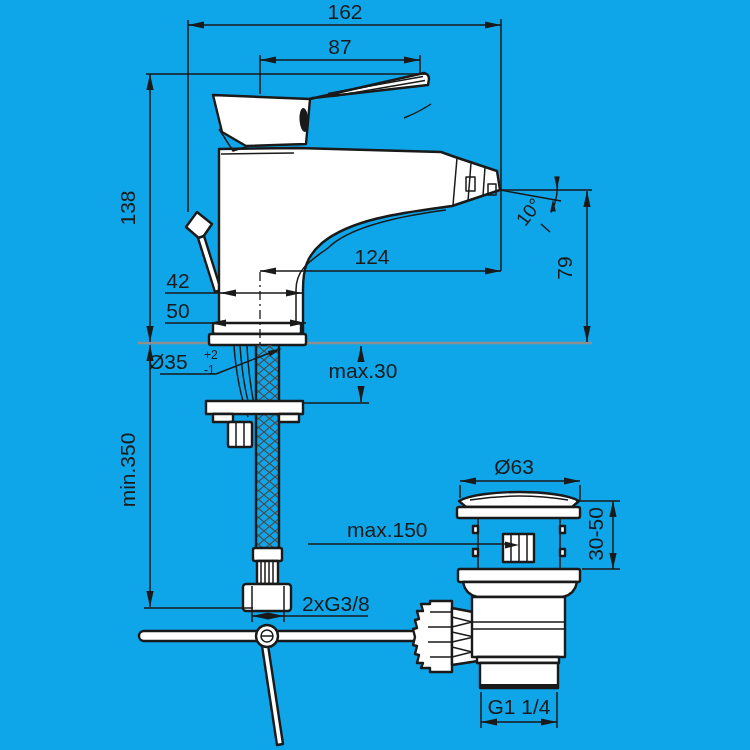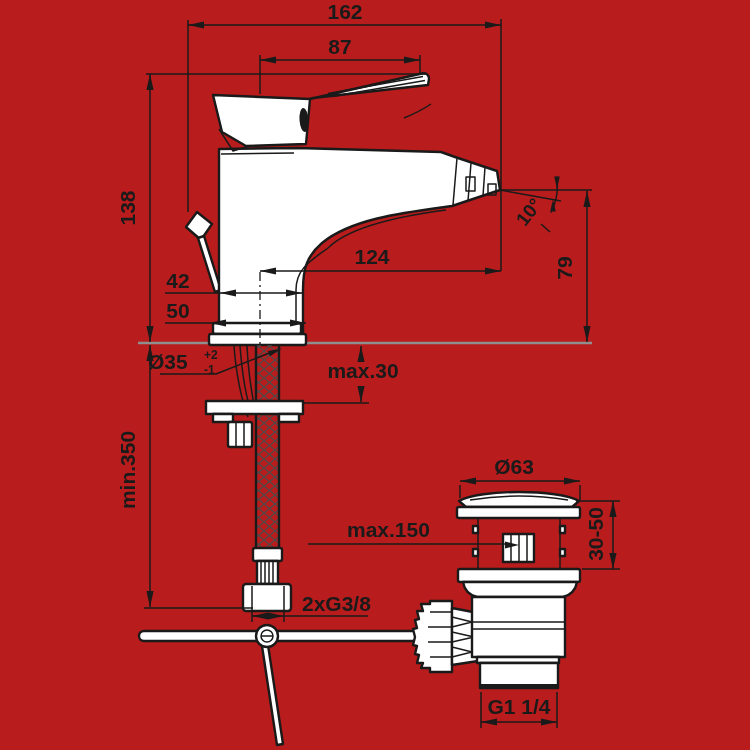--- a/index.html
+++ b/index.html
@@ -1,16 +1,16 @@
 <!DOCTYPE html>
 <html><head>
 <meta charset="utf-8">
 <style>
   html,body{margin:0;padding:0;background:#fff;}
-  .stage{width:750px;height:750px;position:relative;background:#b91c1c;font-weight:bold;}
+  .stage{width:750px;height:750px;position:relative;background:#0ea5e9;}
   svg{display:block;}
   .obj{fill:#ffffff;stroke:#1a1a1a;stroke-width:2.4;stroke-linejoin:round;}
   .obj-thin{fill:none;stroke:#1a1a1a;stroke-width:1.5;stroke-linejoin:round;}
   .obj-fill{fill:#1a1a1a;stroke:none;}
   .dim{stroke:#1a1a1a;stroke-width:1.5;fill:none;}
   .deck{stroke:#8f8f8f;stroke-width:2.4;fill:none;}
   .cl{stroke:#1a1a1a;stroke-width:1.3;fill:none;stroke-dasharray:9 4 2 4;}
   .dim-text{font-family:"Liberation Sans","DejaVu Sans",sans-serif;font-size:21px;fill:#1a1a1a;}
   .dim-text-sm{font-family:"Liberation Sans","DejaVu Sans",sans-serif;font-size:12px;fill:#1a1a1a;}
   .mid{text-anchor:middle;}

